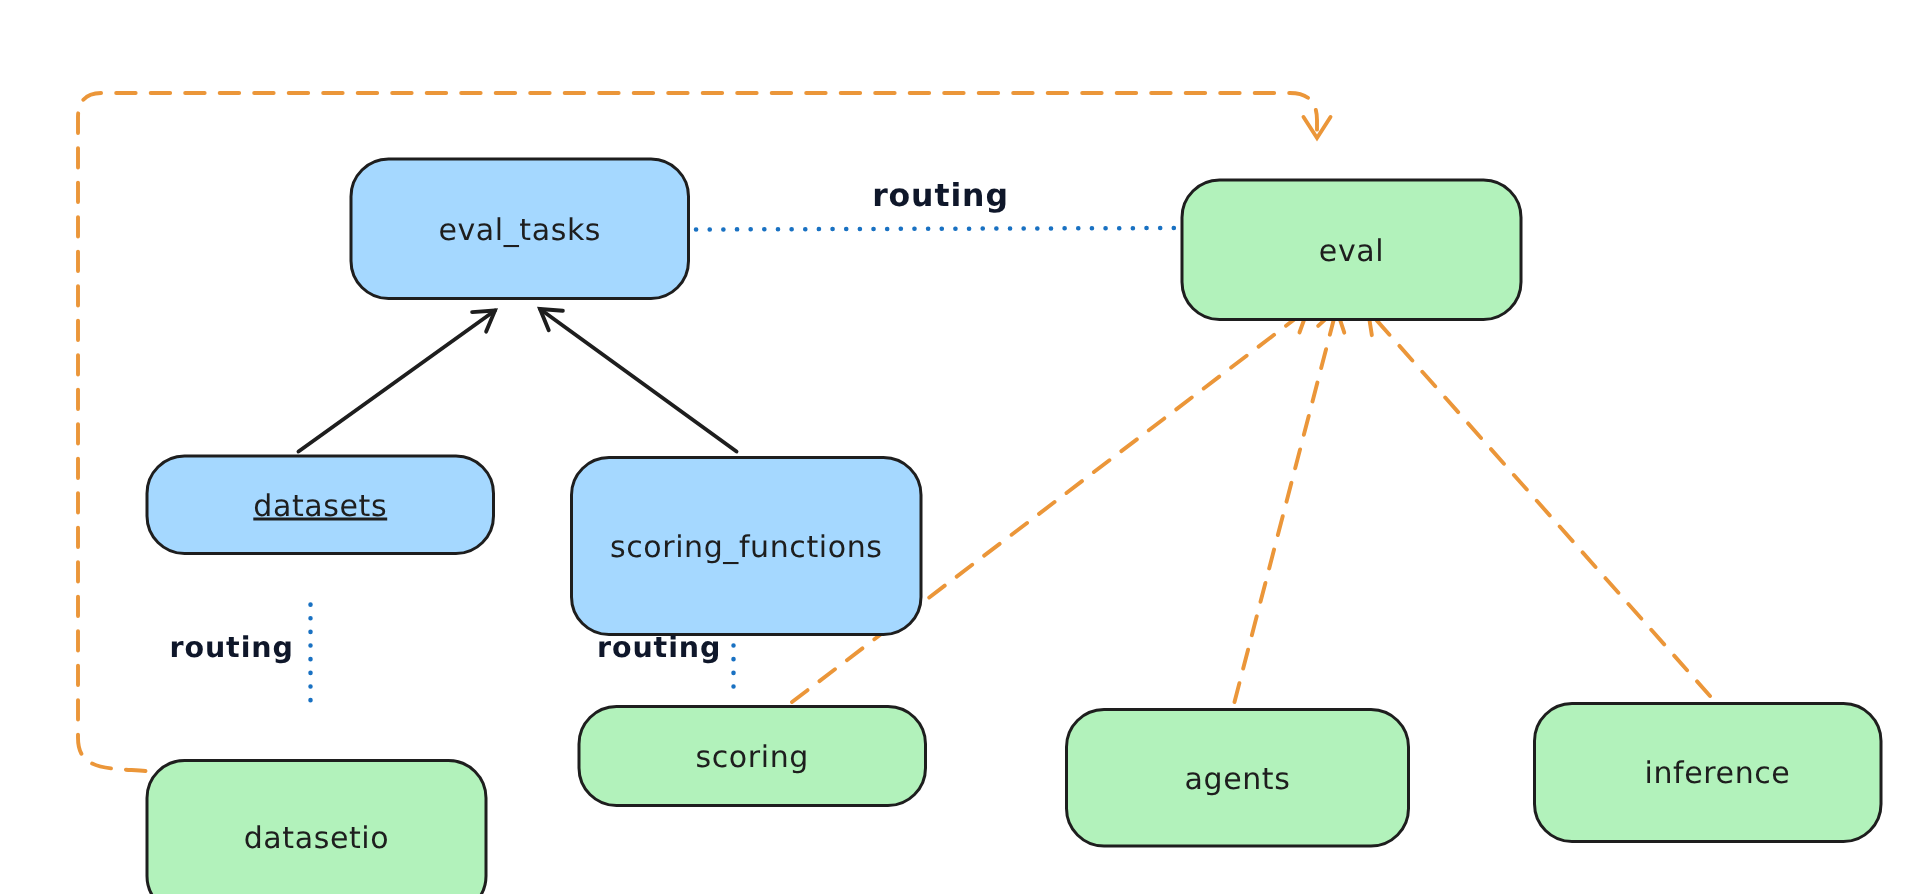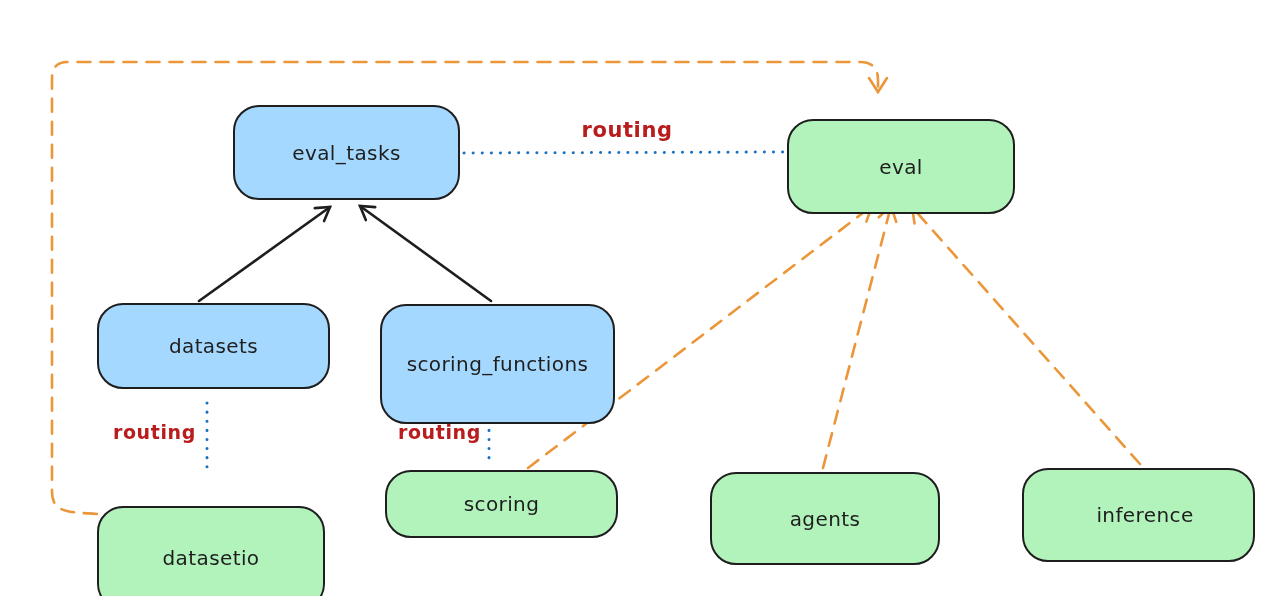--- a/index.html
+++ b/index.html
@@ -31,21 +31,21 @@
     justify-content: center;
     color: #1e1e1e;
     font-size: 20px;
     letter-spacing: 0.4px;
     white-space: nowrap;
   }
   .node.blue  { background: #a5d8ff; }
   .node.green { background: #b2f2bb; }
   .edge-label {
     position: absolute;
-    color: #b91c1c;
+    color: #0f172a;
     font-weight: bold;
     text-align: center;
     letter-spacing: 0.6px;
     white-space: nowrap;
   }
   .edge-label.lg { font-size: 21px; }
   .edge-label.sm { font-size: 19px; }
 </style>
 </head>
 <body>
@@ -76,21 +76,21 @@
   </svg>
 
   <div class="node blue" style="left:233px; top:105px; width:227px; height:95px;">
     <span>eval_tasks</span>
   </div>
 
   <div class="node green" style="left:787px; top:103px; width:228px; height:95px;margin-top:16px;">
     <span>eval</span>
   </div>
 
-  <div class="node blue" style="left:97px; top:303px; width:233px; height:86px;">
+  <div class="node blue" style="left:97px; top:303px; width:233px; height:67px;text-decoration:underline;">
     <span>datasets</span>
   </div>
 
   <div class="node blue" style="left:380px; top:304px; width:235px; height:120px;">
     <span>scoring_functions</span>
   </div>
 
   <div class="node green" style="left:97px; top:478px; width:228px; height:104px;margin-top:28px;">
     <span>datasetio</span>
   </div>

